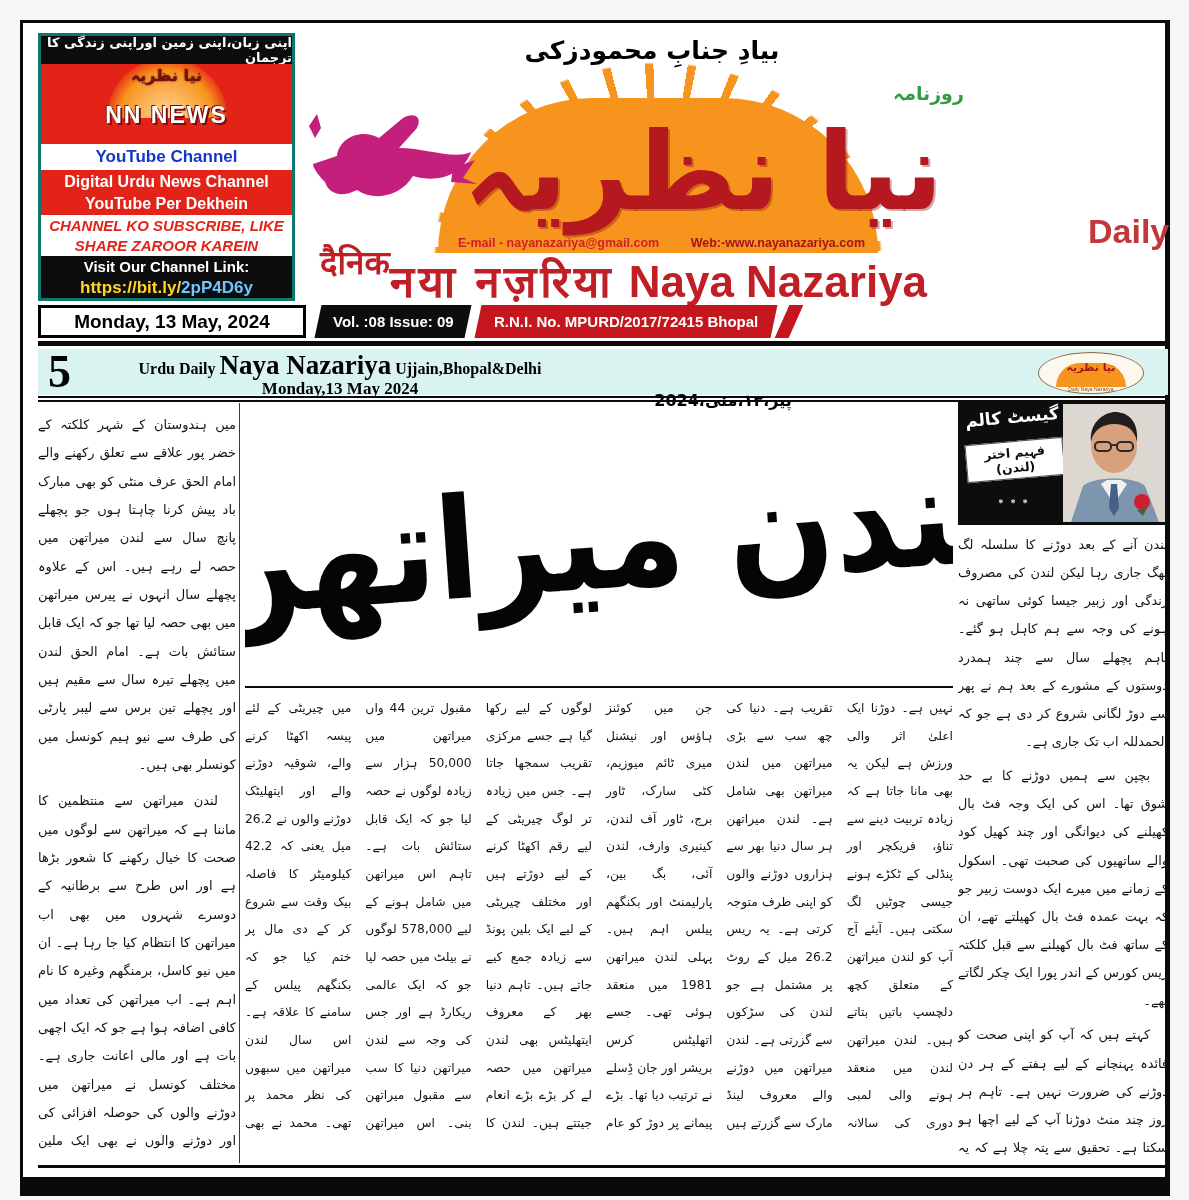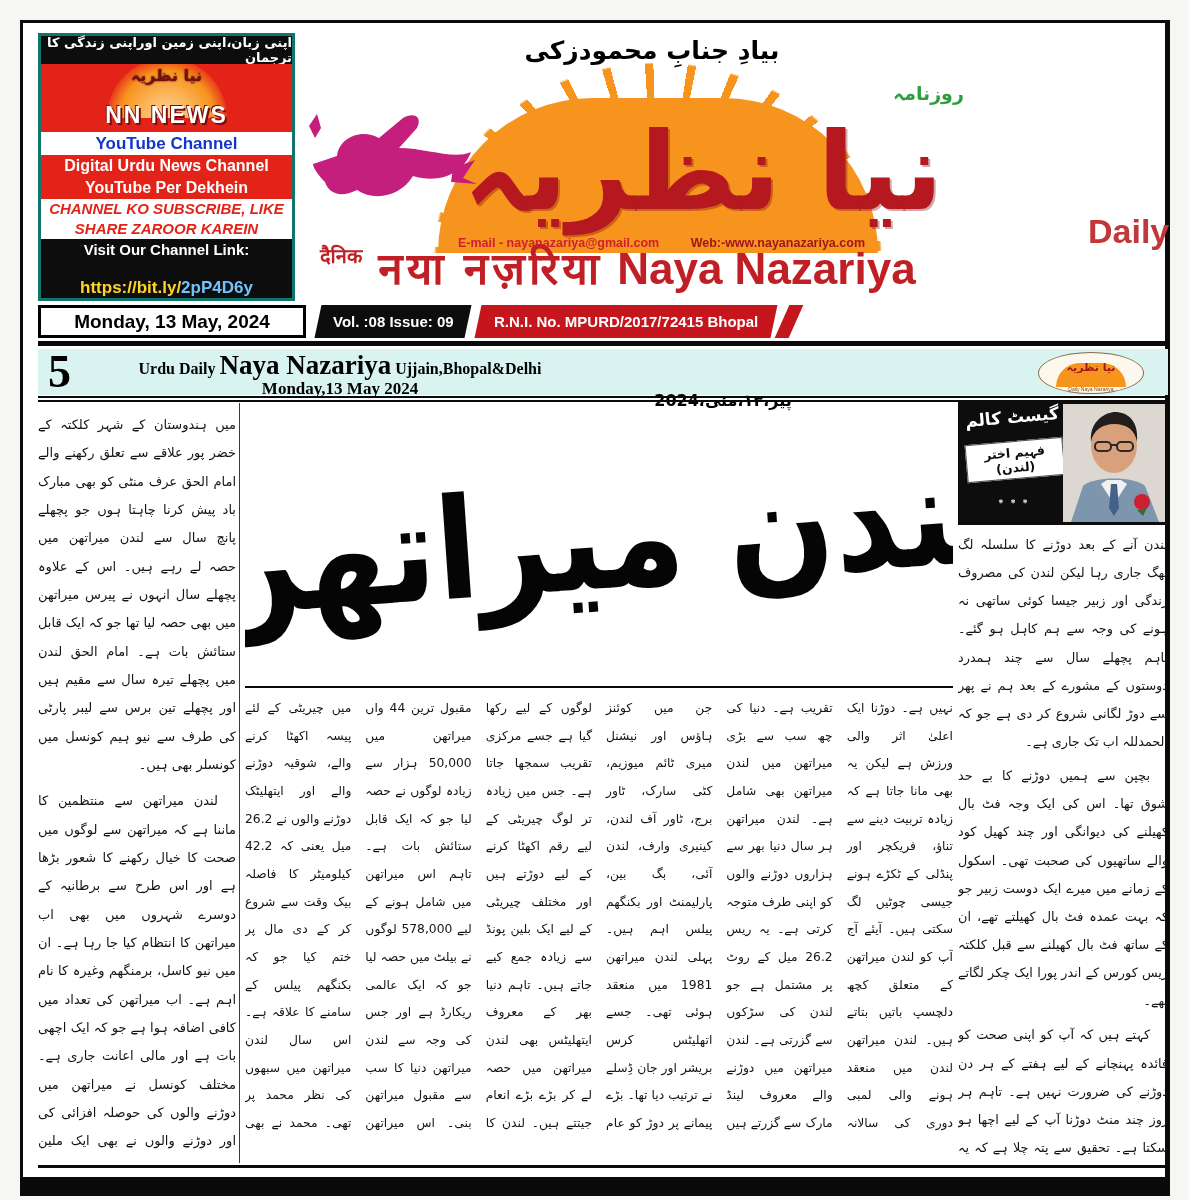--- a/index.html
+++ b/index.html
@@ -23,21 +23,21 @@
                   font-size:16px;font-weight:bold;text-shadow:0 0 2px #300;}
   .ad-logo-text{position:absolute;left:0;right:0;top:38px;text-align:center;color:#fff;
                 font-size:23px;font-weight:bold;letter-spacing:2px;
                 text-shadow:2px 2px 0 #7a0d0d, -1px -1px 0 #7a0d0d;}
   .ad-youtube{height:27px;background:#fff;color:#1436c9;font-size:17px;font-weight:bold;
               display:flex;align-items:center;justify-content:center;}
   .ad-digital{height:46px;background:#e42318;color:#fff;font-size:16px;font-weight:bold;line-height:22px;
               display:flex;flex-direction:column;align-items:center;justify-content:center;}
   .ad-subscribe{height:42px;background:#fff;color:#e42318;font-size:15px;font-weight:bold;font-style:italic;
                 line-height:20px;display:flex;flex-direction:column;align-items:center;justify-content:center;}
-  .ad-visit{flex:1;background:#0d0d0d;display:flex;flex-direction:column;align-items:center;justify-content:center;line-height:21px;gap:17px;}
+  .ad-visit{flex:1;background:#0d0d0d;display:flex;flex-direction:column;align-items:center;justify-content:center;line-height:21px;}
   .ad-visit-label{color:#fff;font-size:15px;font-weight:bold;}
   .ad-url{font-size:17px;font-weight:bold;}
   .ad-url .u1{color:#ffd425;}
   .ad-url .u2{color:#6fc4ff;}
 
   
   .masthead{position:absolute;left:275px;top:5px;width:872px;height:280px;overflow:hidden;}
   .dedication{position:absolute;left:154px;top:8px;width:400px;text-align:center;
               font-size:25px;font-weight:bold;color:#000;}
   .rays{position:absolute;left:90px;top:8px;width:540px;height:217px;
@@ -47,21 +47,21 @@
   .sun-disc{position:absolute;left:140px;top:70px;width:440px;height:155px;background:#f7941d;
             border-radius:220px 220px 0 0;}
   .callig{position:absolute;left:35px;top:56px;width:740px;height:175px;display:flex;align-items:center;justify-content:center;
           color:#b5181f;font-size:108px;font-weight:bold;white-space:nowrap;
           text-shadow:2px 2px 0 rgba(122,10,14,.35);}
   .roznama{position:absolute;left:595px;top:54px;font-size:19px;font-weight:bold;color:#2e9e3f;}
   .daily-word{position:absolute;left:790px;top:184px;font-size:34px;color:#c2373a;font-weight:bold;}
   .mail-line{position:absolute;left:160px;top:208px;font-size:12.5px;font-weight:bold;color:#cf2030;}
   .mail-line .web{color:#a3171c;margin-left:28px;}
   .hindi-row{position:absolute;left:22px;top:218px;width:840px;display:flex;align-items:flex-end;color:#c01f25;}
-  .dainik{font-size:20px;font-weight:bold;margin-right:16px;line-height:1.0;padding-bottom:26px;}
+  .dainik{font-size:33px;font-weight:bold;line-height:1.0;padding-bottom:26px;}
   .big-title-hi{font-size:44px;font-weight:bold;letter-spacing:4px;line-height:1.05;}
   .big-title-en{font-size:44px;font-weight:bold;margin-left:14px;line-height:1.05;}
   .bird{position:absolute;left:5px;top:80px;width:175px;height:115px;}
 
   
   .infobar{position:absolute;left:15px;top:282px;width:1130px;height:33px;display:flex;align-items:stretch;}
   .ib-date{width:268px;border:3px solid #000;box-sizing:border-box;background:#fff;display:flex;align-items:center;
            justify-content:center;font-size:19px;font-weight:bold;}
   .ib-vol{width:150px;margin-left:12px;background:#0d0d0d;color:#fff;display:flex;align-items:center;justify-content:center;
           font-size:15px;font-weight:bold;transform:skewX(-12deg);}

